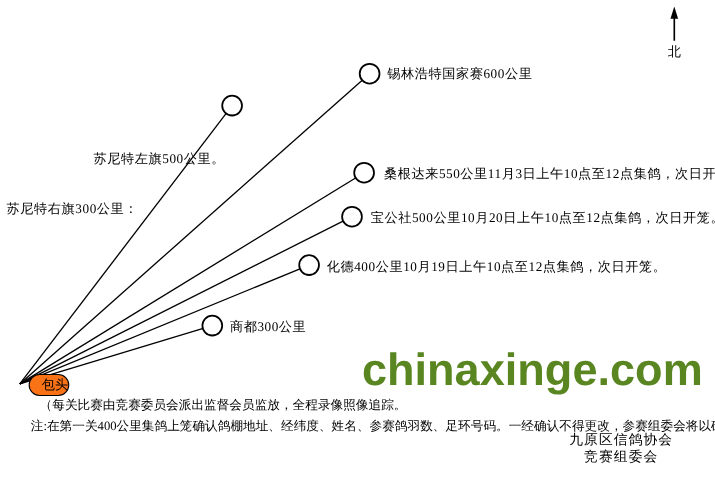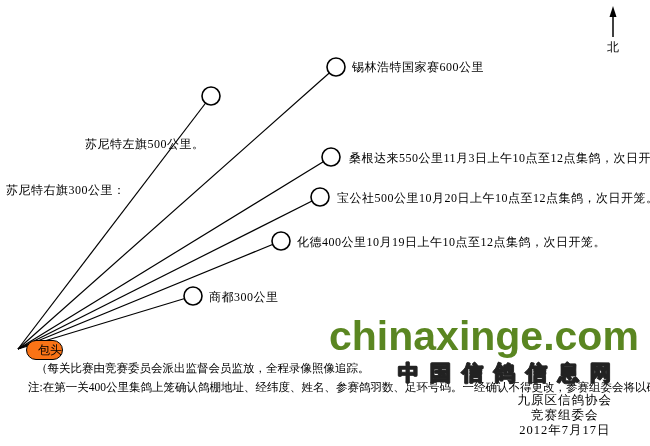--- a/index.html
+++ b/index.html
@@ -138,21 +138,19 @@
     </div>
 
   <div class="origin-box">
     <span>包头</span>
   </div>
 
   <div class="note" style="left:36px; top:361px;">（每关比赛由竞赛委员会派出监督会员监放，全程录像照像追踪。</div>
   <div class="note" style="left:28px; top:380px;">注:在第一关400公里集鸽上笼确认鸽棚地址、经纬度、姓名、参赛鸽羽数、足环号码。一经确认不得更改，参赛组委会将以确认结果为准。</div>
 
   <div class="watermark-main">chinaxinge.com</div>
-  <div class="watermark-sub">中国信鸽信息网</div>
 
   <div class="footer">
     <div>九原区信鸽协会</div>
     <div>竞赛组委会</div>
-    <div>2012年7月17日</div>
   </div>
 
 </div>
 
 </body></html>

